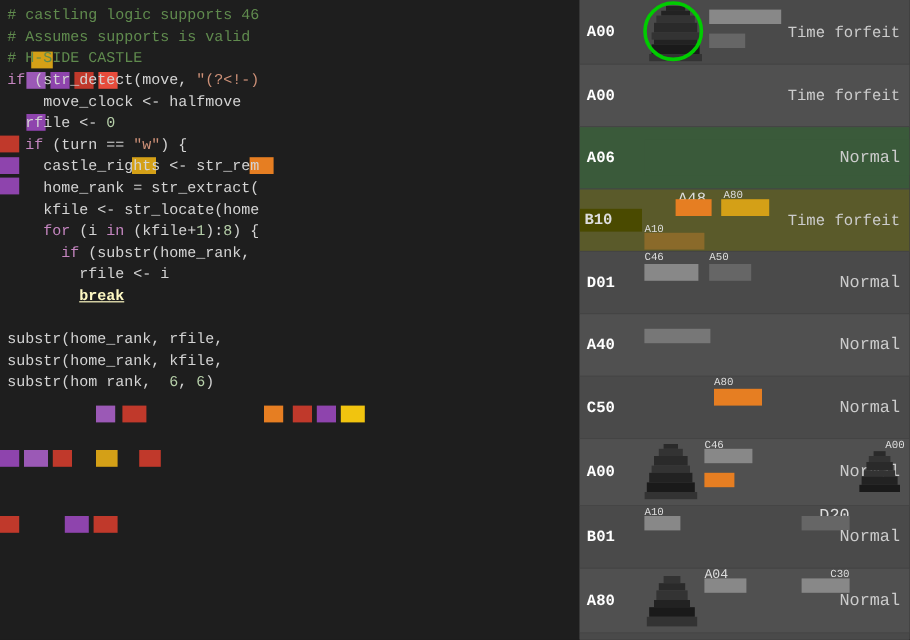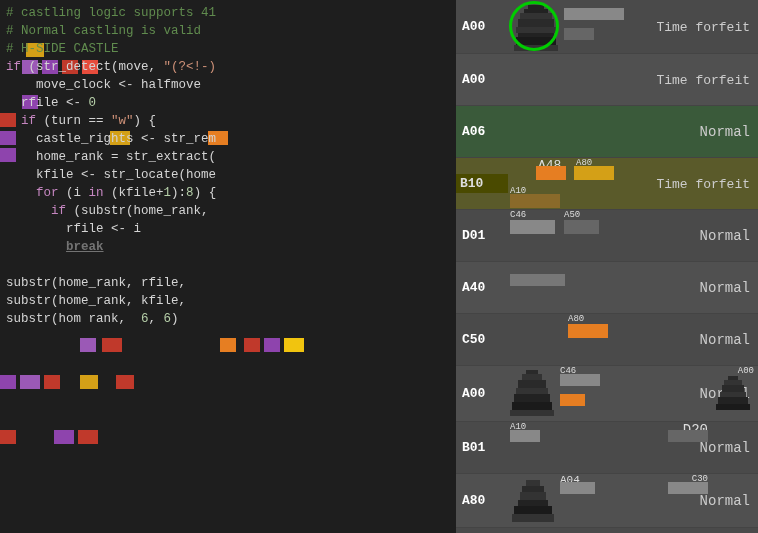--- a/index.html
+++ b/index.html
@@ -38,28 +38,28 @@
       line-height: 18px;
       color: #d4d4d4;
       white-space: pre;
       z-index: 2;
     }
 
     .code-text .kw-purple { color: #c586c0; }
     .code-text .kw-green { color: #608b4e; }
     .code-text .kw-number { color: #b5cea8; }
     .code-text .kw-string { color: #ce9178; }
-    .code-text .kw-break { color: #737373; font-weight: bold; text-decoration: underline; }
+    .code-text .kw-break { color: #fef9c3; font-weight: bold; text-decoration: underline; }
 
     
     #right-panel {
       position: absolute;
       right: 0;
       top: 0;
-      width: 302px;
+      width: 275px;
       height: 533px;
       background: #555555;
       overflow: hidden;
     }
 
     .analysis-row {
       display: flex;
       align-items: center;
       height: 52px;
       border-bottom: 1px solid #444;
@@ -152,22 +152,22 @@
   <div class="blk" style="left:20px;top:375px;width:20px;height:14px;background:#9b59b6;"></div>
   <div class="blk" style="left:44px;top:375px;width:16px;height:14px;background:#c0392b;"></div>
   <div class="blk" style="left:80px;top:375px;width:18px;height:14px;background:#d4a017;"></div>
   <div class="blk" style="left:116px;top:375px;width:18px;height:14px;background:#c0392b;"></div>
 
   <div class="blk" style="left:0px;top:430px;width:16px;height:14px;background:#c0392b;"></div>
   <div class="blk" style="left:54px;top:430px;width:20px;height:14px;background:#8e44ad;"></div>
   <div class="blk" style="left:78px;top:430px;width:20px;height:14px;background:#c0392b;"></div>
 
   <div class="code-area">
-    <div class="code-text"><span class="kw-green"># castling logic supports 41</span>
-<span class="kw-green"># Normal castling is valid</span>
+    <div class="code-text"><span class="kw-green"># castling logic supports 46</span>
+<span class="kw-green"># Assumes supports is valid</span>
 <span class="kw-green"># H-SIDE CASTLE</span>
 <span class="kw-purple">if</span> (str_detect(move, <span class="kw-string">"(?&lt;!-)</span>
     move_clock &lt;- halfmove
   rfile &lt;- <span class="kw-number">0</span>
   <span class="kw-purple">if</span> (turn == <span class="kw-string">"w"</span>) {
     castle_rights &lt;- str_rem
     home_rank = str_extract(
     kfile &lt;- str_locate(home
     <span class="kw-purple">for</span> (i <span class="kw-purple">in</span> (kfile+<span class="kw-number">1</span>):<span class="kw-number">8</span>) {
       <span class="kw-purple">if</span> (substr(home_rank,

